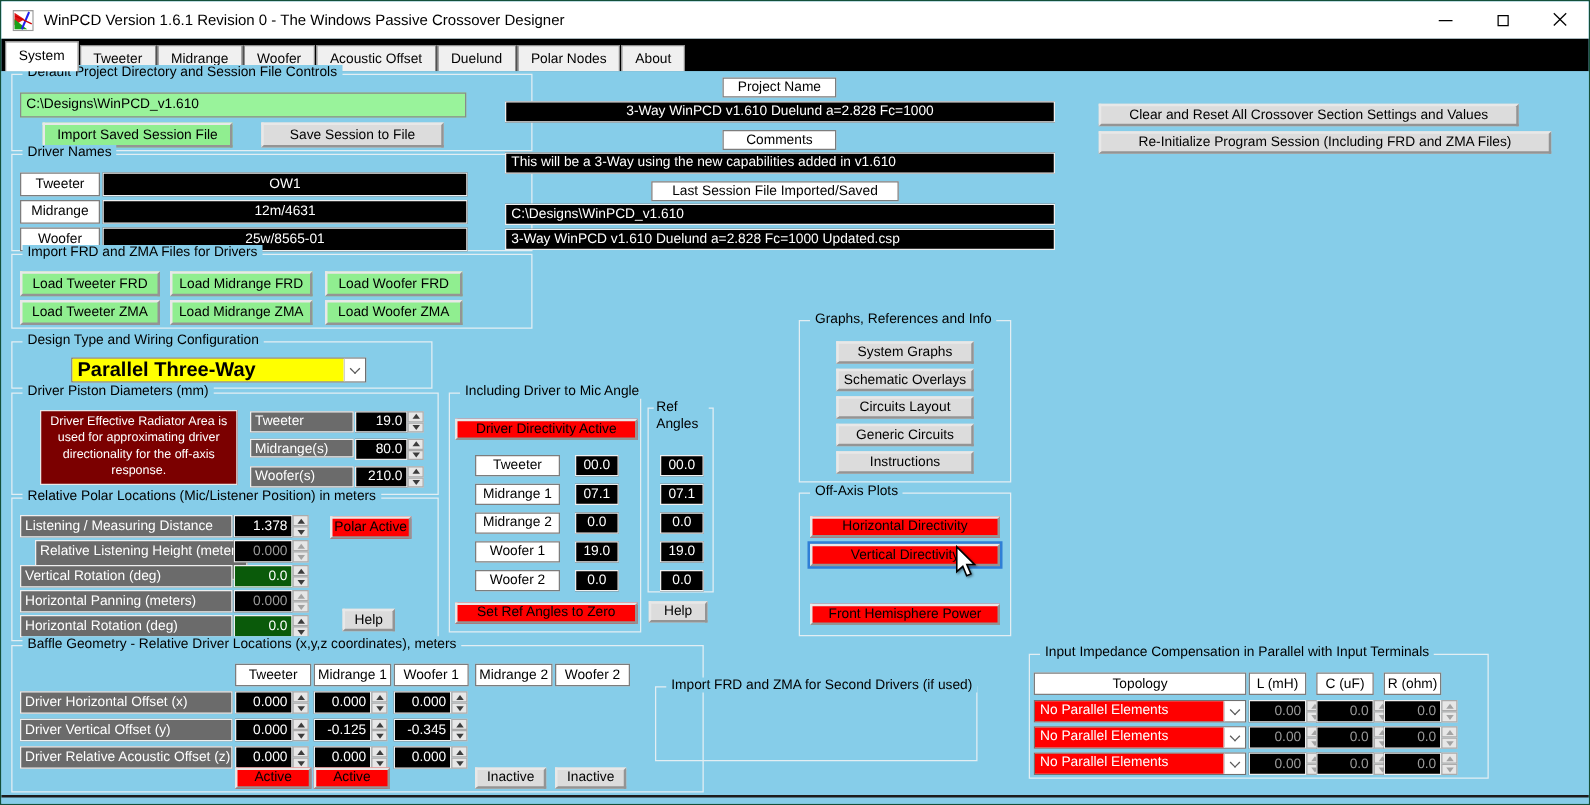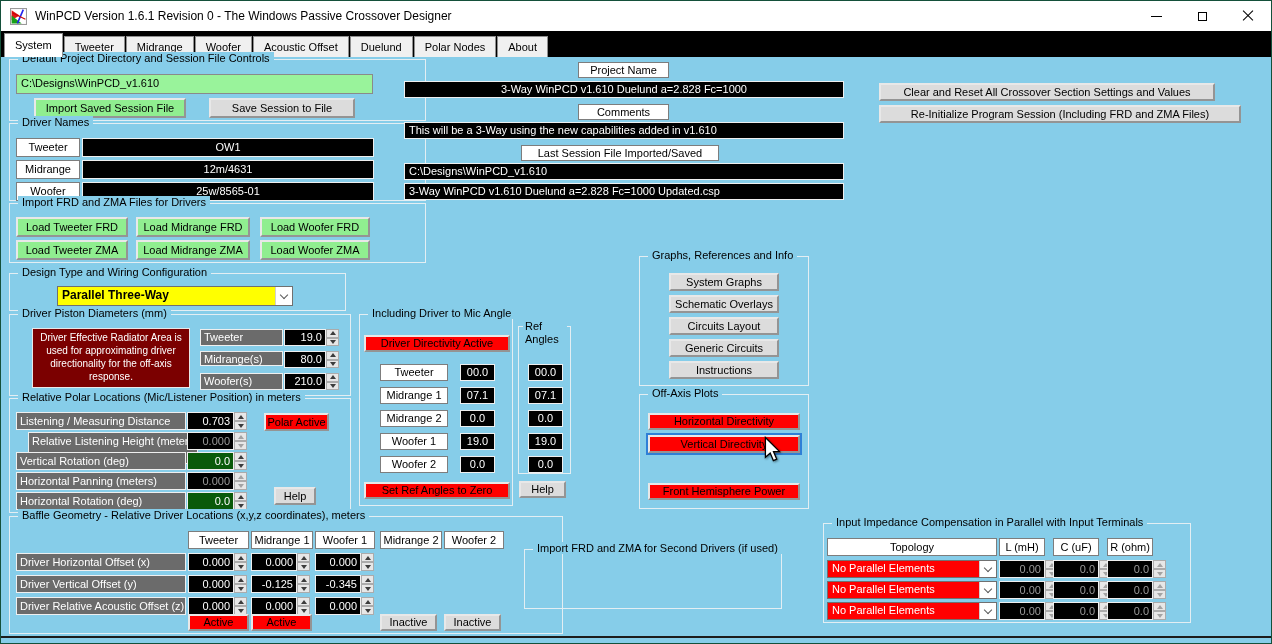--- a/index.html
+++ b/index.html
@@ -41,21 +41,21 @@
   .btn.red { background:#FF0000; }
   .btn.focusring { outline:2px solid #2f7fd6; }
 
   .spin { position:absolute; width:13px; display:flex; flex-direction:column; }
   .spin span { flex:1; background:#e7e7e7; border:1px solid #ababab; display:flex; align-items:center; justify-content:center; }
   .spin .up::after { content:""; border-left:3px solid transparent; border-right:3px solid transparent; border-bottom:4px solid #3c3c3c; }
   .spin .dn::after { content:""; border-left:3px solid transparent; border-right:3px solid transparent; border-top:4px solid #3c3c3c; }
   .spin.dis .up::after { border-bottom-color:#a3a3a3; } .spin.dis .dn::after { border-top-color:#a3a3a3; }
 
   .combo { position:absolute; display:flex; border:1px solid #707070; background:#fff; }
-  .combo .ctext { flex:1; font-size:12px; padding:1px 4px 0 4px; overflow:hidden; white-space:nowrap; }
+  .combo .ctext { flex:1; font-size:16px; padding:1px 4px 0 4px; overflow:hidden; white-space:nowrap; }
   .combo .carrow { width:17px; background:#fff; border-left:1px solid #d0d0d0; display:flex; align-items:center; justify-content:center; }
   .chev { width:6px; height:6px; border-right:1.5px solid #5a5a5a; border-bottom:1.5px solid #5a5a5a; transform:rotate(45deg); margin-top:-3px; }
 
   .note { position:absolute; background:#7B0000; border:1px solid #e8e8e8; color:#fff; font-size:10px; line-height:13px; text-align:center; padding:2px 3px; }
   .field-green { position:absolute; background:#99F39B; border:1px solid #8a8a8a; font-size:11px; padding:2px 4px; color:#000; }
   .refcap { position:absolute; font-size:11px; color:#000; background:#86CDE9; line-height:13px; padding:0 2px; }
   .cursor { position:absolute; width:17px; height:27px; z-index:50; filter:drop-shadow(1px 1px 1px rgba(0,0,0,.45)); }
 </style>
 </head>
 <body>
@@ -153,21 +153,21 @@
       <div class="blk rgt" style="left:274px;top:58px;width:42px;height:17px;line-height:15px">210.0</div>
       <span class="spin" style="left:316px;top:58px;height:17px">
           <span class="up"></span>
           <span class="dn"></span>
         </span>
     </div>
 
     <div class="grp" style="left:8px;top:341px;width:342px;height:115px">
       <span class="grp-label">Relative Polar Locations  (Mic/Listener Position) in meters</span>
       <div class="graylabel" style="left:6px;top:13px;width:170px;height:18px;line-height:16px">Listening / Measuring Distance</div>
-      <div class="blk rgt" style="left:177px;top:13px;width:47px;height:18px;line-height:16px">0.703</div>
+      <div class="blk rgt" style="left:177px;top:13px;width:47px;height:18px;line-height:16px">1.378</div>
       <span class="spin" style="left:224px;top:13px;height:18px">
           <span class="up"></span>
           <span class="dn"></span>
         </span>
       <div class="graylabel" style="left:18px;top:33px;width:170px;height:32px;line-height:16px">Relative Listening Height (meters)</div>
       <div class="blk rgt dim" style="left:177px;top:33px;width:47px;height:18px;line-height:16px">0.000</div>
       <span class="spin dis" style="left:224px;top:33px;height:18px">
           <span class="up"></span>
           <span class="dn"></span>
         </span>

